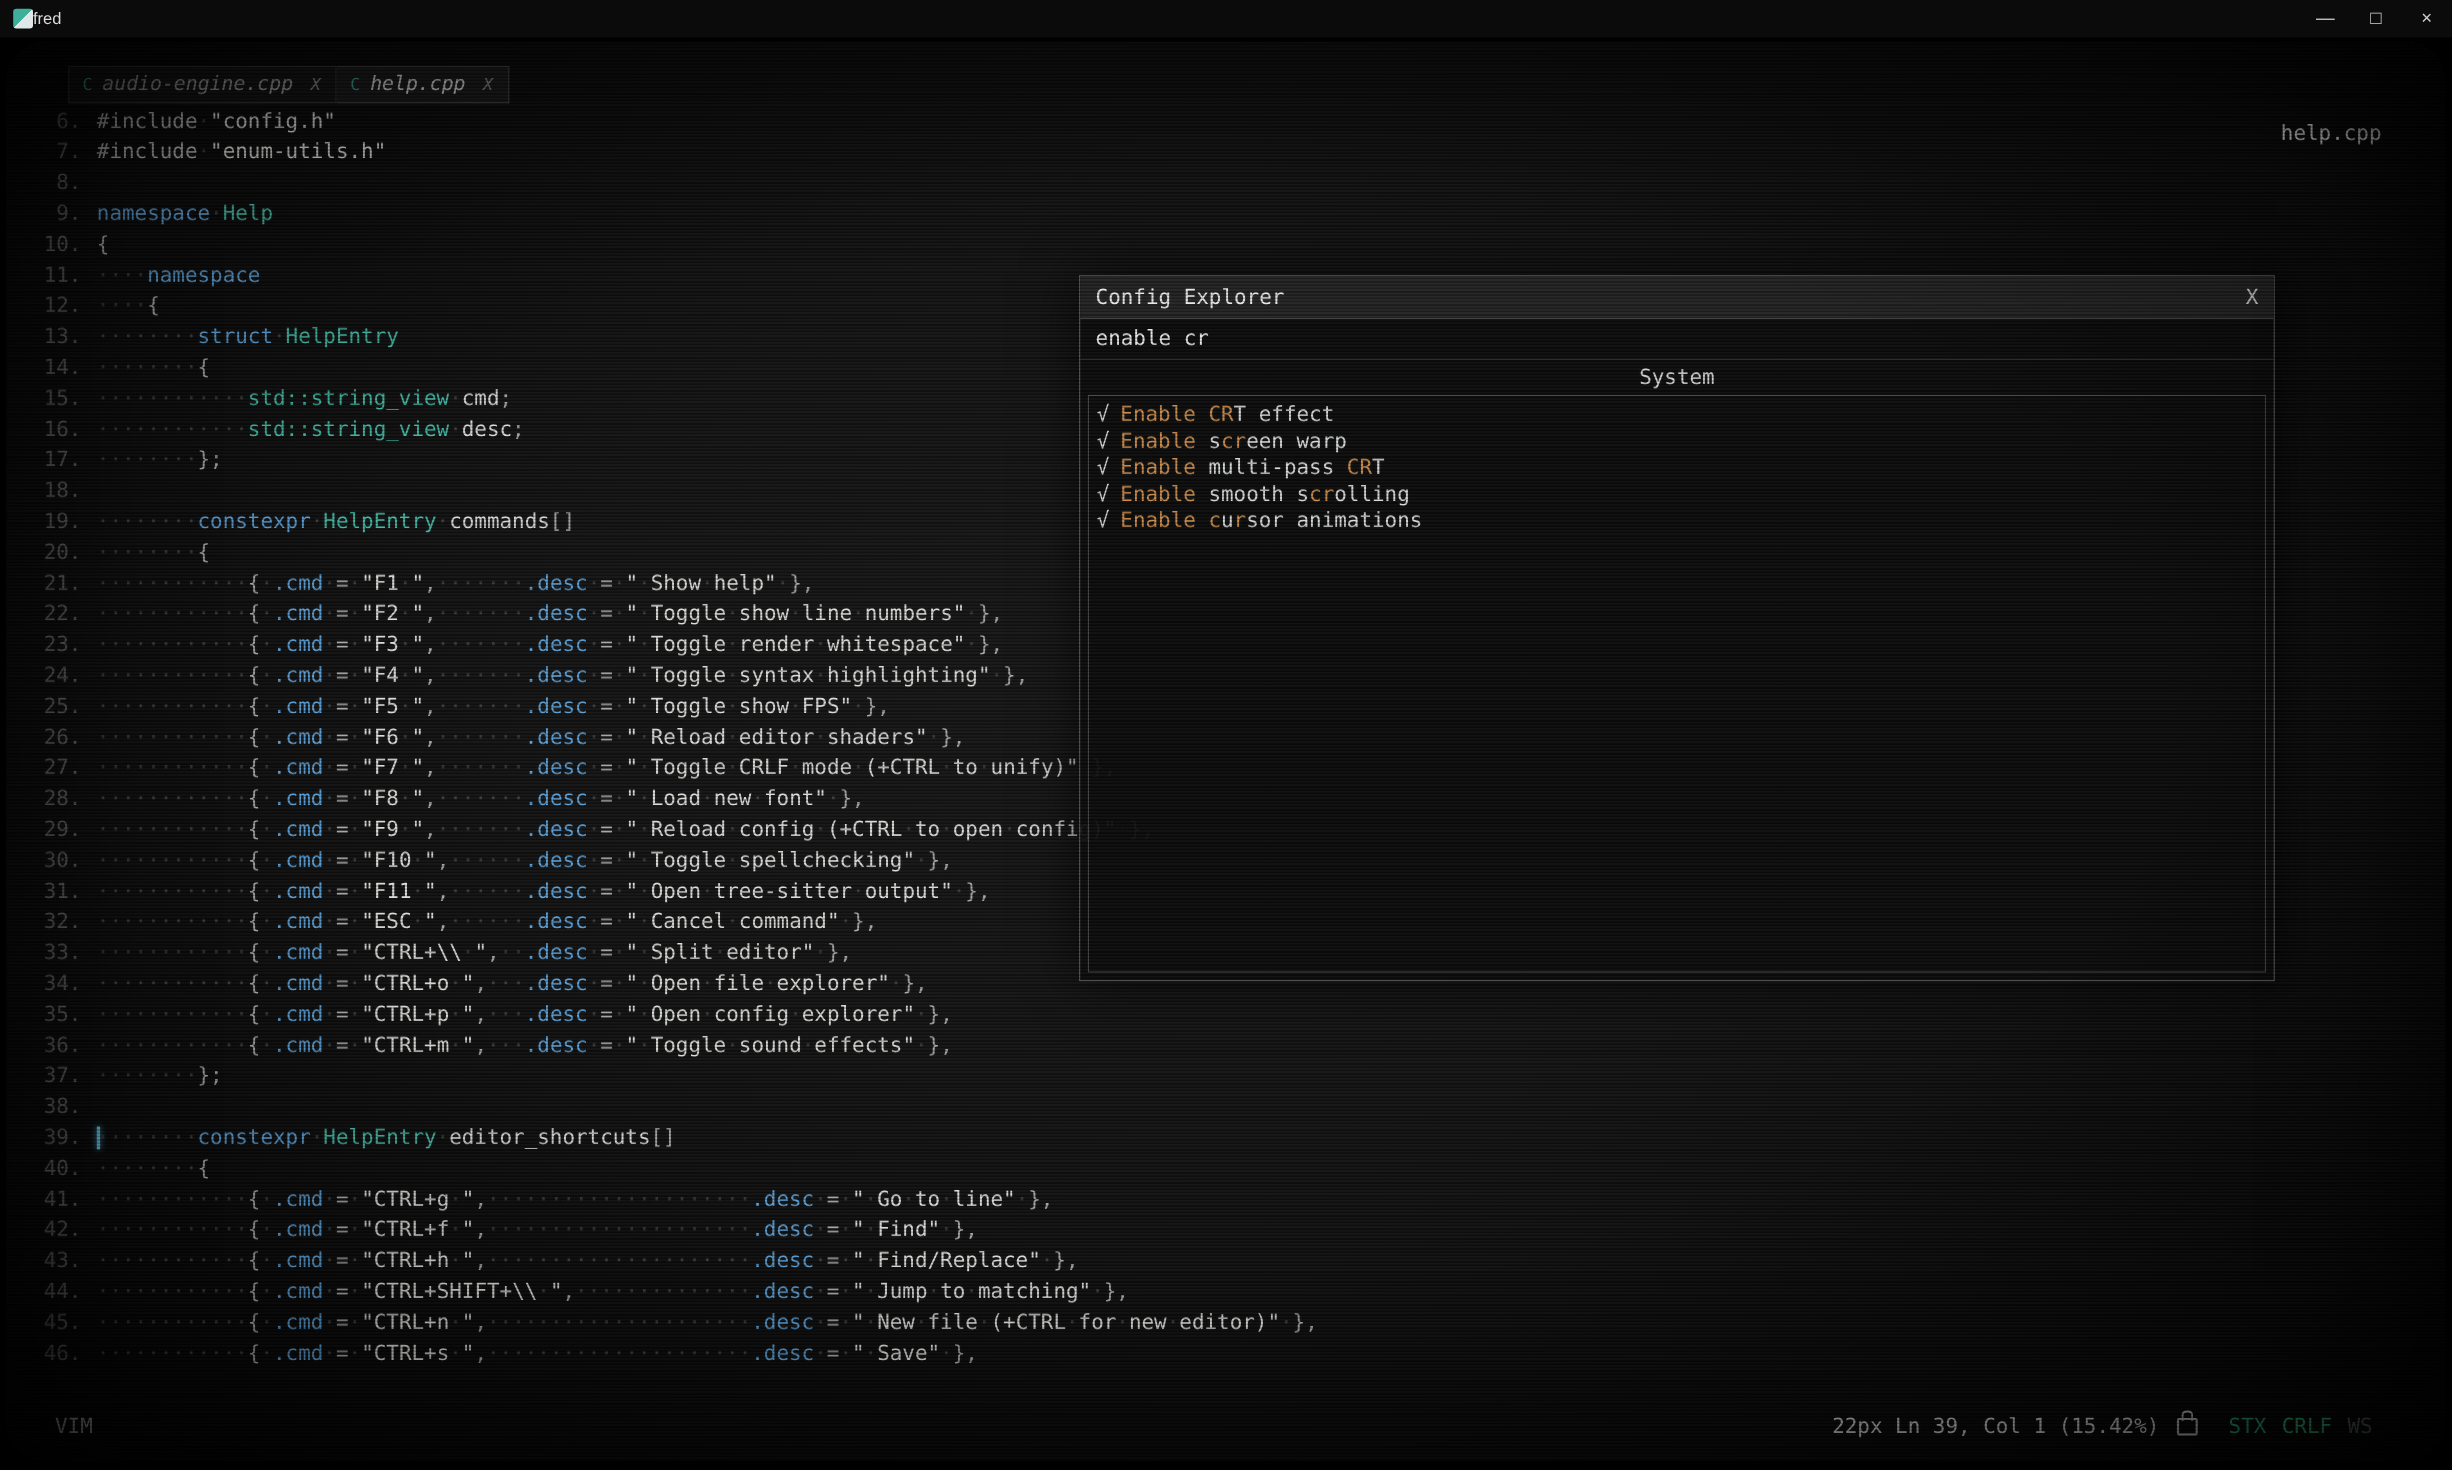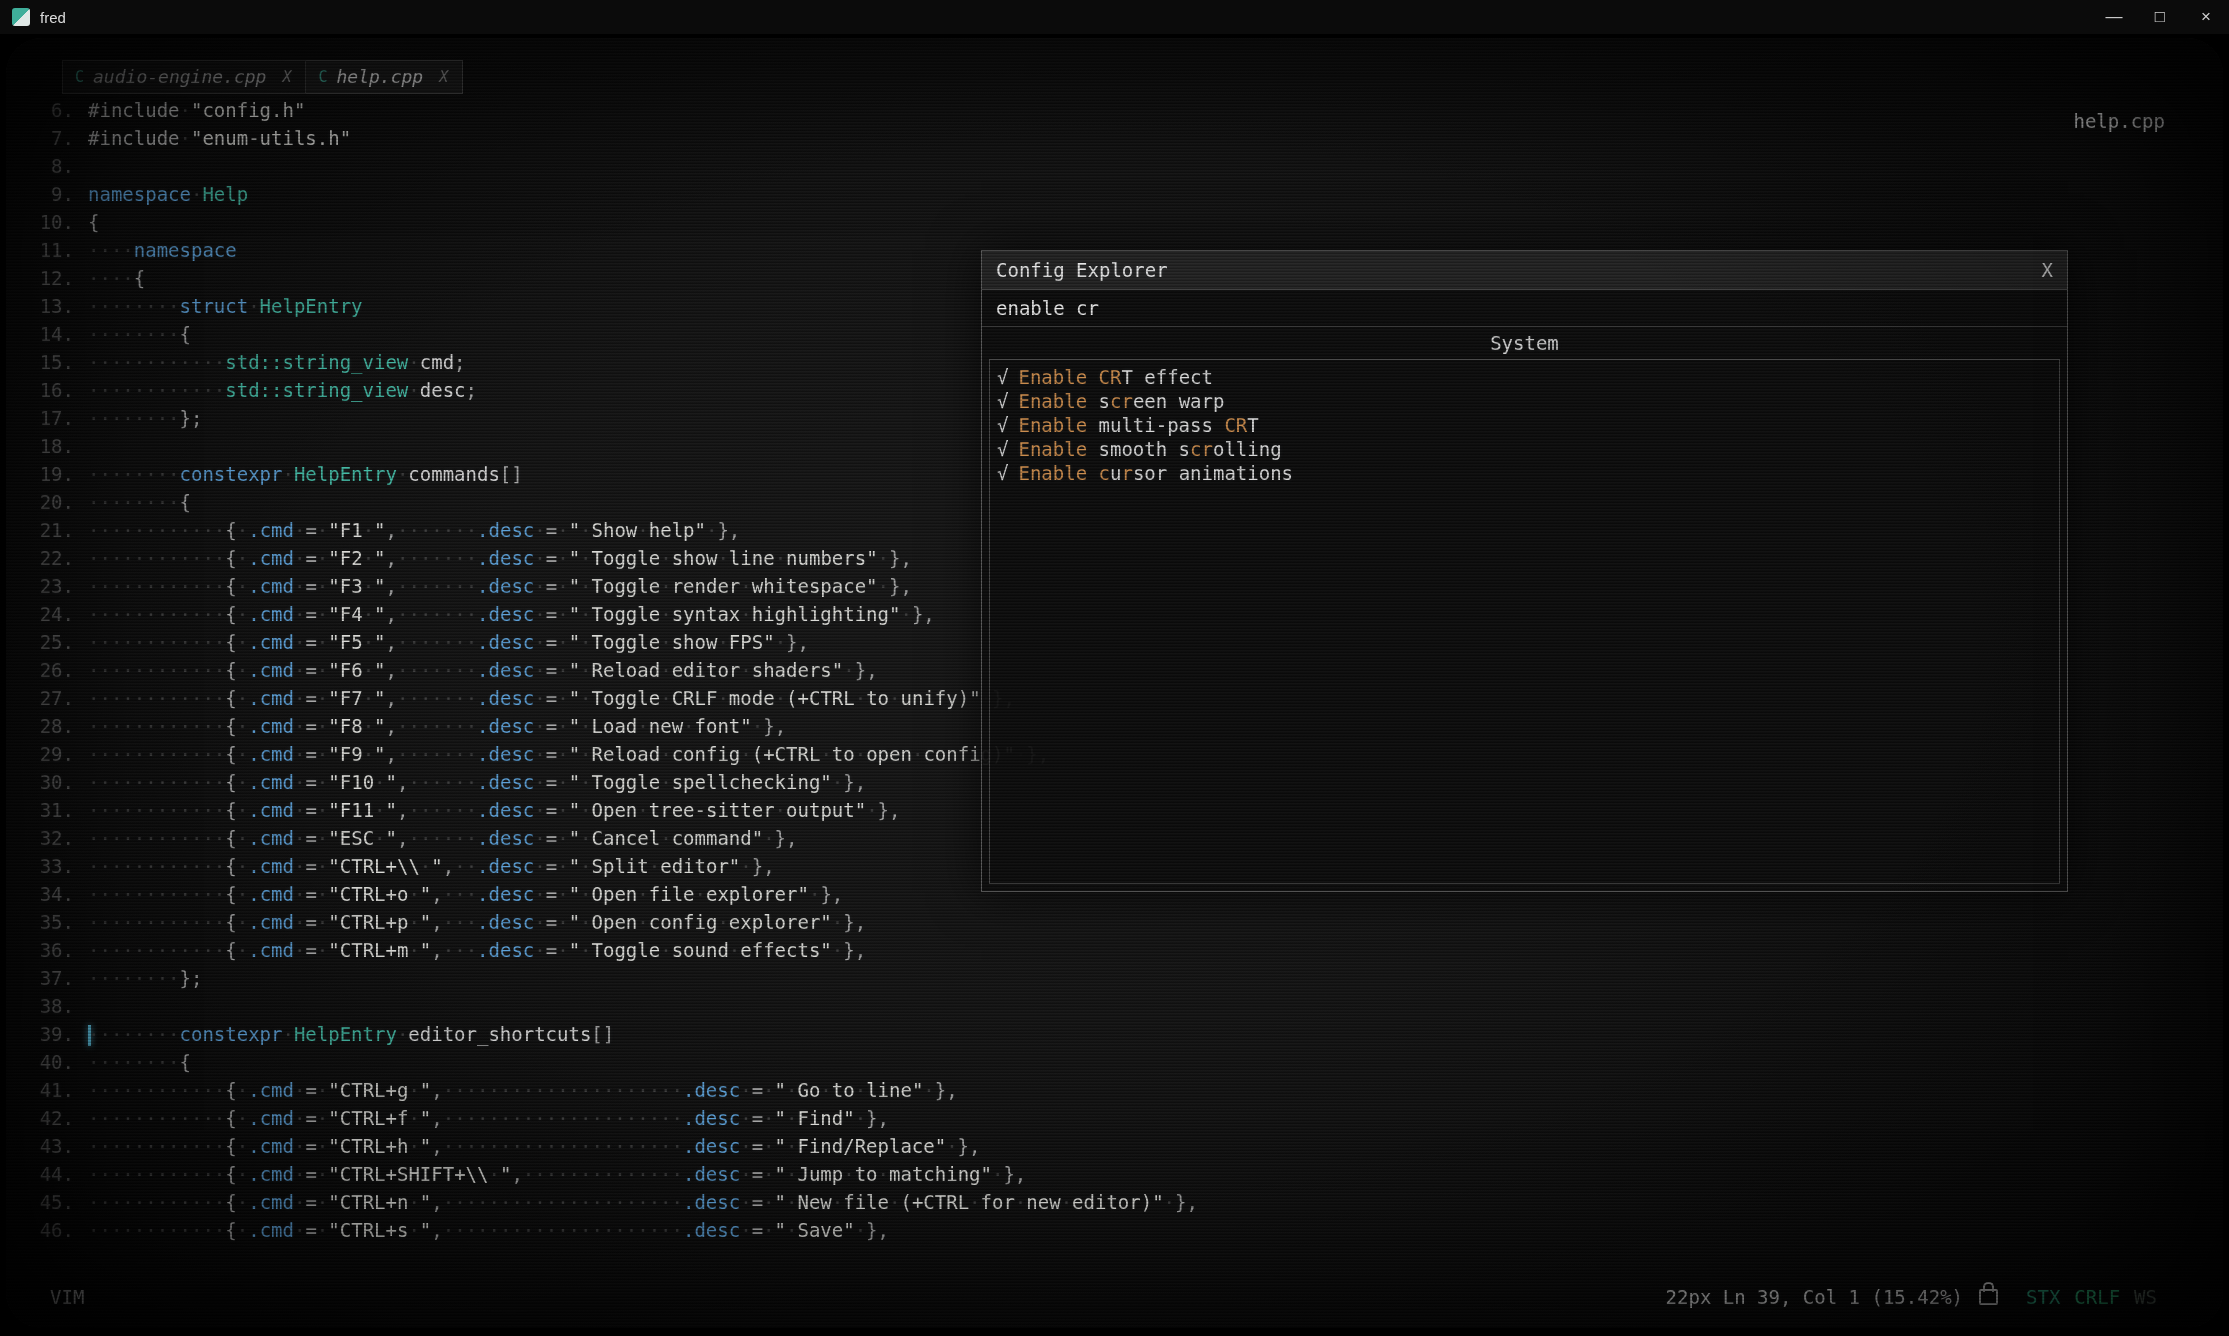--- a/index.html
+++ b/index.html
@@ -4,21 +4,21 @@
 <style>
   html,body{margin:0;padding:0;background:#000;}
   body{width:2229px;height:1336px;overflow:hidden;font-family:"DejaVu Sans Mono",monospace;}
   .window{position:absolute;inset:0;background:#000;}
 
   
   .titlebar{position:absolute;left:0;top:0;right:0;height:34px;background:#0b0b0b;
     display:flex;align-items:center;font-family:"Liberation Sans",sans-serif;z-index:100;}
   .app-icon{width:18px;height:18px;margin-left:12px;border-radius:3px;
     background:linear-gradient(135deg,#3fae9a 0 50%,#dfe8e6 50% 100%);display:inline-block;}
-  .app-title{color:#dcdcdc;font-size:15px;margin-left:10px;}
+  .app-title{color:#dcdcdc;font-size:15px;}
   .win-controls{margin-left:auto;display:flex;}
   .win-btn{width:46px;height:34px;display:flex;align-items:center;justify-content:center;
     color:#cfcfcf;font-size:17px;cursor:pointer;}
 
   
   .screen{position:absolute;left:0;top:34px;right:0;bottom:0;background:#000;}
   .crt{position:absolute;inset:4px 6px 8px 6px;border-radius:36px;overflow:hidden;
     background:radial-gradient(ellipse at 50% 45%, #191919 0%, #141414 40%, #0c0c0c 72%, #040404 100%);
     text-shadow:0 0 4px rgba(190,210,225,0.10);}
   .scanlines{position:absolute;inset:0;z-index:60;pointer-events:none;

